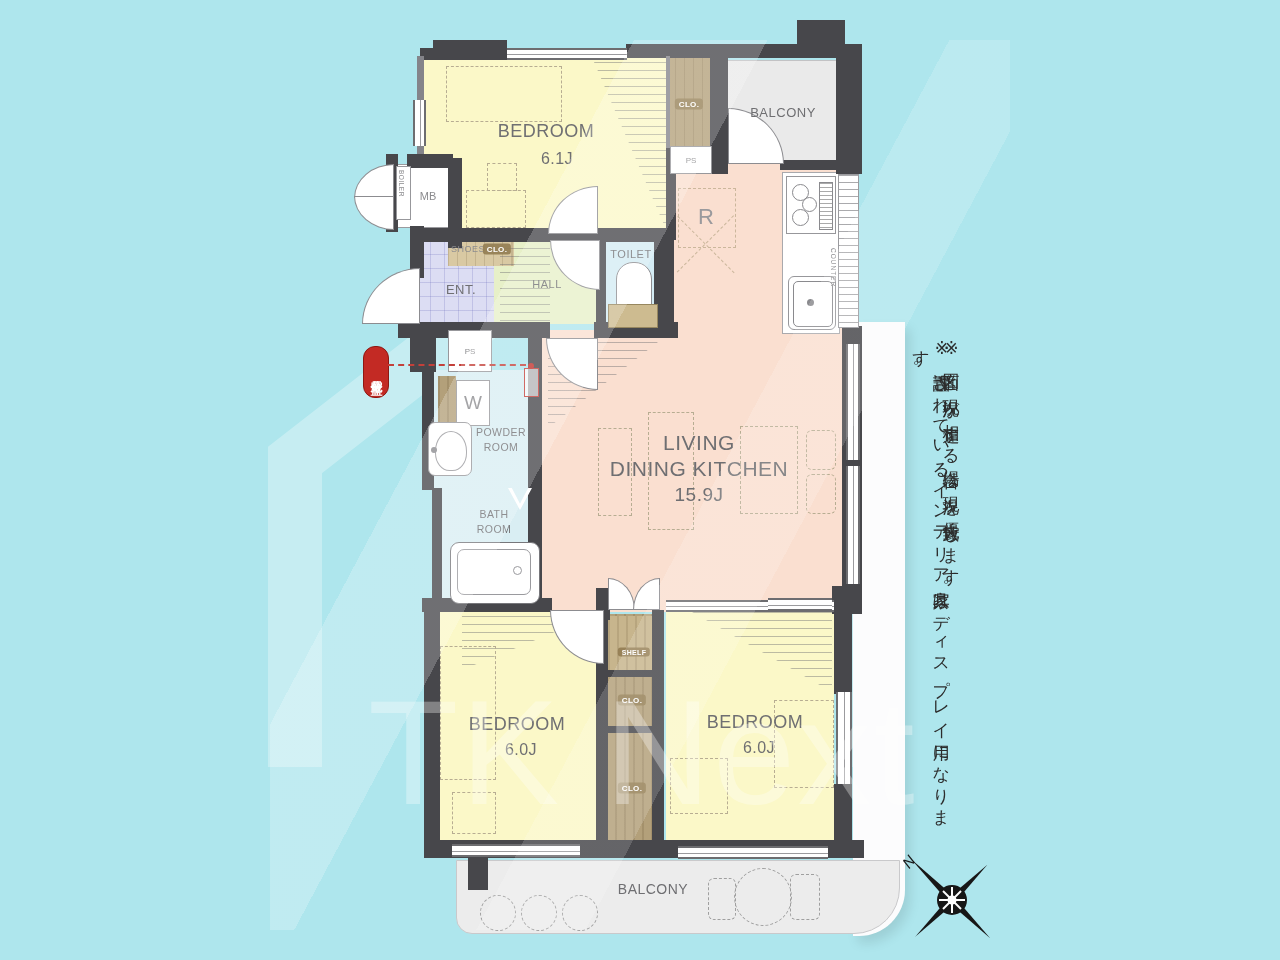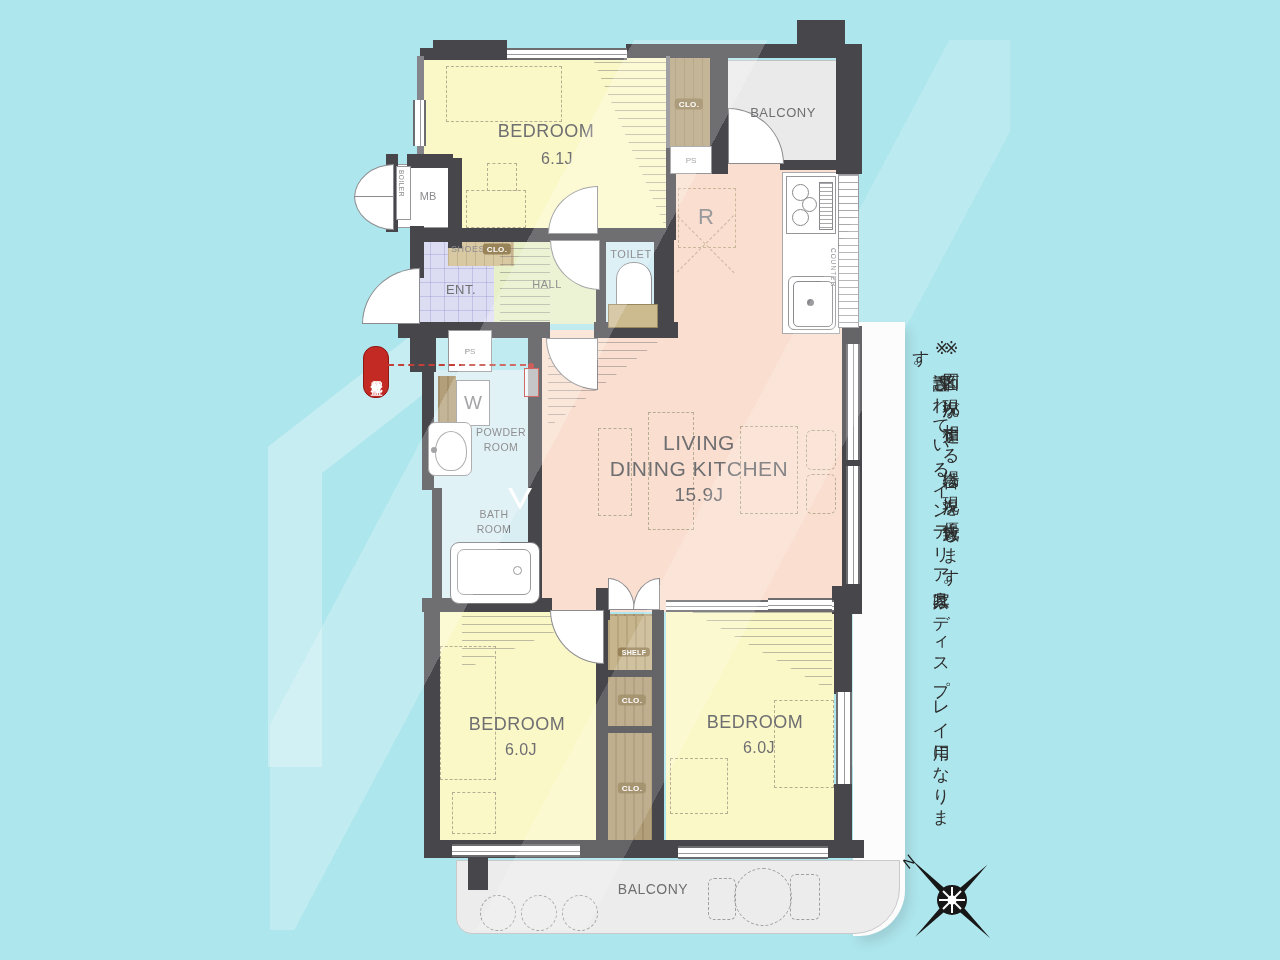--- a/index.html
+++ b/index.html
@@ -250,20 +250,21 @@
   <div class="lbl" style="left:517px;top:724px;font-size:18px;">BEDROOM</div>
   <div class="lbl" style="left:521px;top:750px;font-size:16px;">6.0J</div>
   <div class="lbl" style="left:755px;top:722px;font-size:18px;">BEDROOM</div>
   <div class="lbl" style="left:759px;top:748px;font-size:16px;">6.0J</div>
   <div class="badge" style="left:634px;top:652px;font-size:7px;">SHELF</div>
   <div class="badge" style="left:632px;top:700px;">CLO.</div>
   <div class="badge" style="left:632px;top:788px;">CLO.</div>
   <div class="lbl" style="left:653px;top:889px;font-size:14px;">BALCONY</div>
 
   <div class="beams" style="left:270px;top:40px;width:740px;height:890px;"></div>
+  <div class="tknext" style="left:368px;top:668px;">TK Next</div>
 
   <div class="note" style="left:941px;top:338px;height:460px;">※図面と現況が相違する場合は現況を優先致します。</div>
   <div class="note" style="left:911px;top:338px;height:500px;">※設置されているインテリア家具はディスプレイ用になります。</div>
 
   <svg class="abs" style="left:898px;top:842px;" width="104" height="104" viewBox="0 0 104 104">
     <g transform="rotate(-45 54 58)">
       <polygon points="54,0 50,58 58,58" fill="#171717"></polygon>
       <polygon points="54,112 50,58 58,58" fill="#171717"></polygon>
       <polygon points="2,58 54,54 54,62" fill="#171717"></polygon>
       <polygon points="104,58 54,54 54,62" fill="#171717"></polygon>

